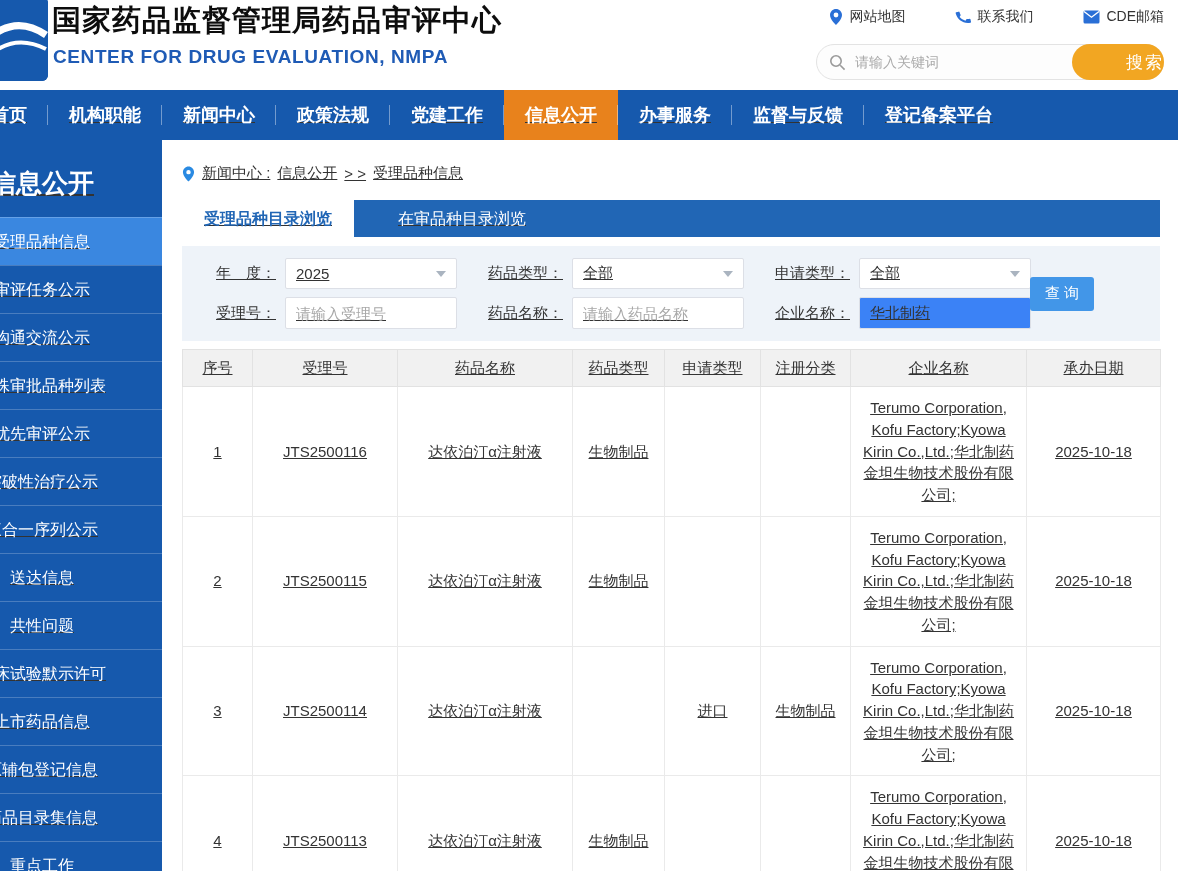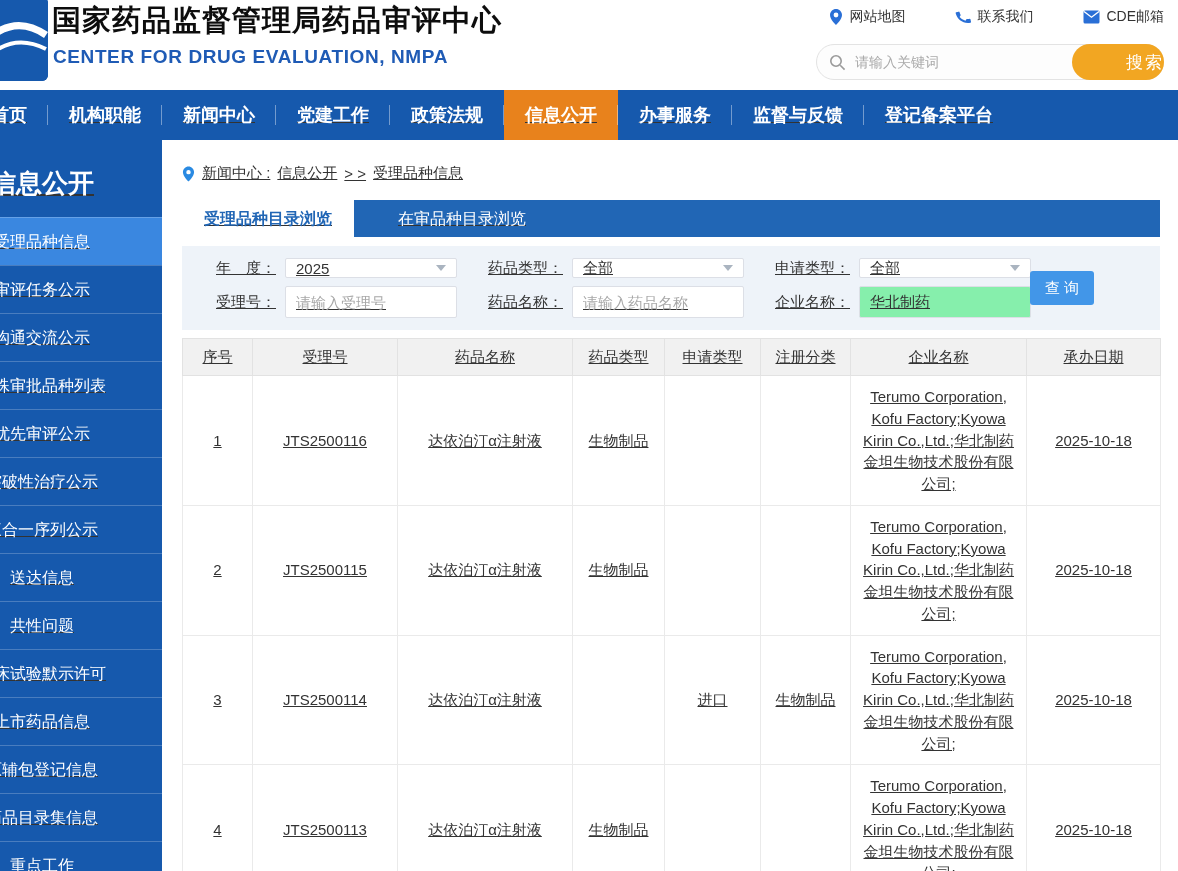--- a/index.html
+++ b/index.html
@@ -43,25 +43,25 @@
 
   .tabbar { display:flex; height:37px; background:#2166b5; margin-top:17px;gap:22px; }
   .tab { line-height:37px; padding:0 22px; font-size:16px; color:#fff; cursor:pointer; white-space:nowrap; }
   .tab.active { background:#fff; color:#2166b5; font-weight:bold; }
 
   .filter-panel { position:relative; background:#eef3f9; margin-top:9px; padding:12px 0 12px 10px; }
   .f-row { display:flex; align-items:center; margin-top:8px; }
   .f-row.first { margin-top:0; }
   .f-label { flex:0 0 84px; width:84px; text-align:right; font-size:15px; color:#333; margin-right:9px; white-space:nowrap; }
   .f-label.gap { margin-left:22px; }
-  .f-select { width:172px; height:20px; background:#fff; border:1px solid #dcdfe6; border-radius:2px; display:flex; align-items:center; justify-content:space-between; padding:0 10px; font-size:15px; color:#333; cursor:pointer; }
+  .f-select { width:172px; height:31px; background:#fff; border:1px solid #dcdfe6; border-radius:2px; display:flex; align-items:center; justify-content:space-between; padding:0 10px; font-size:15px; color:#333; cursor:pointer; }
   .chev { width:0; height:0; border-left:5px solid transparent; border-right:5px solid transparent; border-top:6px solid #aab4c0; }
   .f-input { width:172px; height:32px; border:1px solid #dcdfe6; border-radius:2px; padding:0 10px; font-size:15px; color:#333; outline:none; background:#fff; font-family:inherit; }
   .f-input::placeholder { color:#a8a8a8; }
-  .f-input.company-filled { background:#86efac; }
+  .f-input.company-filled { background:#3b82f6; }
   .query-btn { position:absolute; right:66px; top:50%; transform:translateY(-50%); width:64px; height:34px; background:#4296e8; color:#fff; border:none; border-radius:3px; font-size:15px; cursor:pointer; white-space:nowrap; font-family:inherit; }
 
   table.result-table { margin-top:8px; border-collapse:collapse; width:100%; table-layout:fixed; font-size:15px; color:#333; }
   .result-table th { background:#f1f1f1; border:1px solid #e2e2e2; height:37px; font-weight:normal; font-size:15px; color:#333; }
   .result-table td { border:1px solid #eaeaea; text-align:center; padding:10px 6px; line-height:1.45; word-wrap:break-word; background:#fff; }
 </style>
 </head>
 <body>
 
 <div class="page">
@@ -107,22 +107,22 @@
       <input class="search-input" type="text" placeholder="请输入关键词" style="">
       <button class="search-btn">搜索</button>
     </div>
   </header>
 
   <nav class="mainnav">
     <div class="nav-inner">
         <div class="nav-item">首页</div>
         <div class="nav-item">机构职能</div>
         <div class="nav-item">新闻中心</div>
+        <div class="nav-item">政策法规</div>
         <div class="nav-item">党建工作</div>
-        <div class="nav-item">政策法规</div>
         <div class="nav-item active">信息公开</div>
         <div class="nav-item">办事服务</div>
         <div class="nav-item">监督与反馈</div>
         <div class="nav-item">登记备案平台</div>
       </div>
   </nav>
 
   <div class="content">
 
     <aside class="sidebar">

